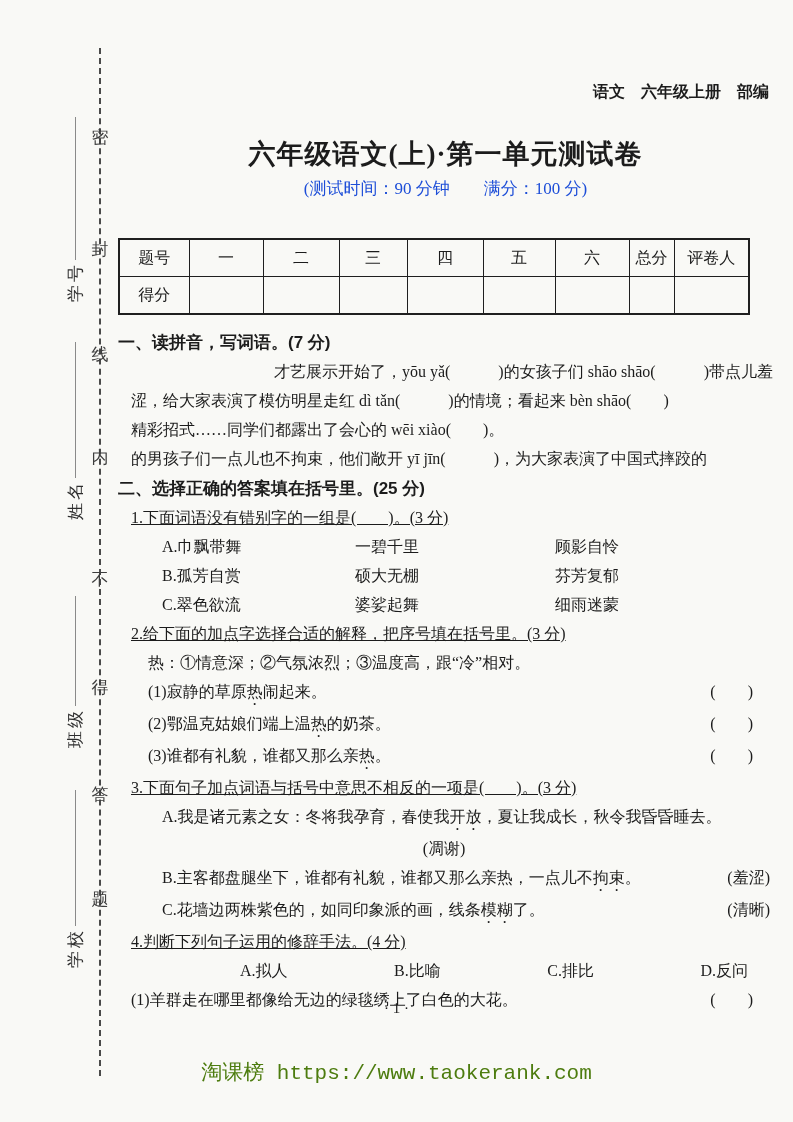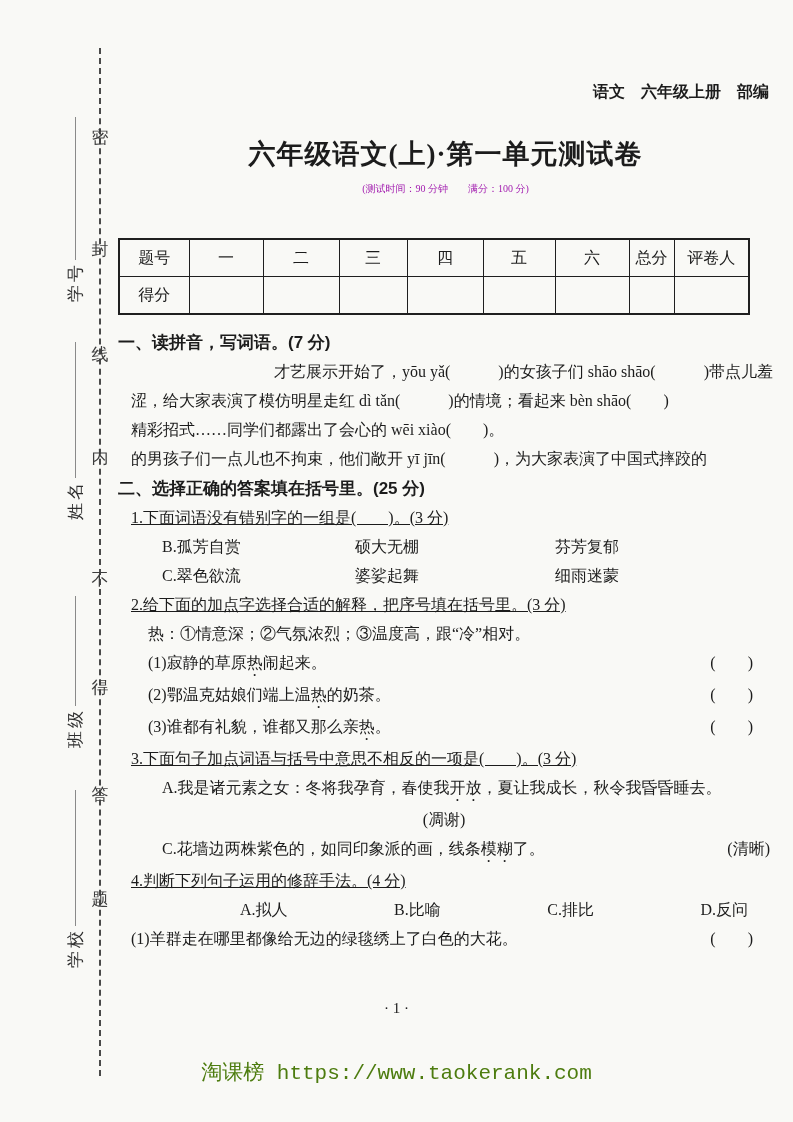--- a/index.html
+++ b/index.html
@@ -27,21 +27,21 @@
   
   .content { position:absolute; left:118px; top:82px; width:655px; font-size:16px; }
   .edition {
     text-align:right; font-family:"Liberation Sans", sans-serif;
     font-weight:bold; font-size:16px; padding-right:4px; line-height:19px;
   }
   .title {
     margin:36px 0 0; text-align:center; font-size:27px; font-weight:900;
     letter-spacing:1px; line-height:34px;
   }
-  .subtitle { text-align:center; font-size:10px; margin-top:8px; color:#a21caf; line-height:19px; }
+  .subtitle { text-align:center; font-size:17px; margin-top:8px; color:#1d4ed8; line-height:19px; }
   table.score-table {
     border-collapse:collapse; margin-top:40px; width:630px; table-layout:fixed;
     border:2px solid #1f1f1f;
   }
   .score-table th, .score-table td {
     border:1px solid #1f1f1f; font-weight:normal; font-size:16px;
     text-align:center; padding:0; height:36px;
   }
   .sec-heading {
     font-family:"Liberation Sans", sans-serif; font-weight:bold;
@@ -151,20 +151,25 @@
       <div class="line">涩，给大家表演了模仿明星走红 dì tǎn(　　　)的情境；看起来 bèn shāo(　　)</div>
       <div class="line">精彩招式……同学们都露出了会心的 wēi xiào(　　)。</div>
       <div class="line">的男孩子们一点儿也不拘束，他们敞开 yī jīn(　　　)，为大家表演了中国式摔跤的</div>
     </div>
 
     <h2 class="sec-heading" style="margin-top:4px">二、选择正确的答案填在括号里。(25 分)</h2>
 
     <div class="stem">1.下面词语没有错别字的一组是(　　)。(3 分)</div>
     <div class="q1rows">
       <div class="q1row">
+        <span>A.巾飘带舞</span>
+        <span>一碧千里</span>
+        <span>顾影自怜</span>
+      </div>
+      <div class="q1row">
         <span>B.孤芳自赏</span>
         <span>硕大无棚</span>
         <span>芬芳复郁</span>
       </div>
       <div class="q1row">
         <span>C.翠色欲流</span>
         <span>婆娑起舞</span>
         <span>细雨迷蒙</span>
       </div>
     </div>
@@ -181,20 +186,24 @@
     </div>
     <div class="qitem">
       <span><span>(3)谁都有礼貌，谁都又那么亲</span><span class="emph">热</span><span>。</span></span>
       <span>(　　)</span>
     </div>
 
     <div class="stem">3.下面句子加点词语与括号中意思不相反的一项是(　　)。(3 分)</div>
     <div class="q3opt"><span>A.我是诸元素之女：冬将我孕育，春使我</span><span class="emph">开放</span><span>，夏让我成长，秋令我昏昏睡去。</span></div>
     <div class="answer-line">(凋谢)</div>
     <div class="q3row">
+      <span><span>B.主客都盘腿坐下，谁都有礼貌，谁都又那么亲热，一点儿不</span><span class="emph">拘束</span><span>。</span></span>
+      <span>(羞涩)</span>
+    </div>
+    <div class="q3row">
       <span><span>C.花墙边两株紫色的，如同印象派的画，线条</span><span class="emph">模糊</span><span>了。</span></span>
       <span>(清晰)</span>
     </div>
 
     <div class="stem">4.判断下列句子运用的修辞手法。(4 分)</div>
     <div class="q4choices">
       <span>A.拟人</span>
       <span>B.比喻</span>
       <span>C.排比</span>
       <span>D.反问</span>

